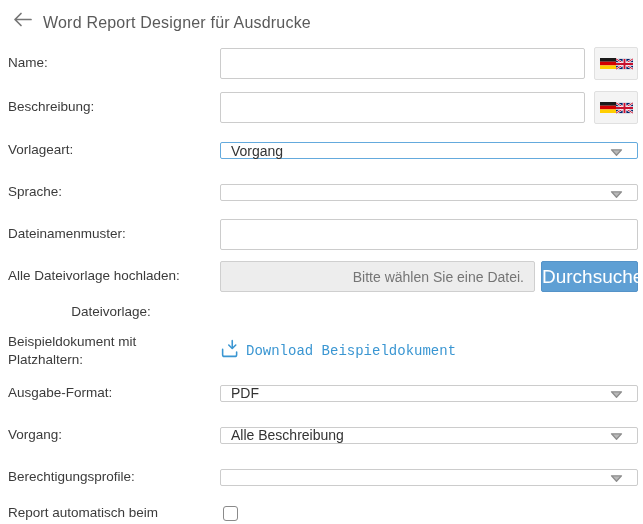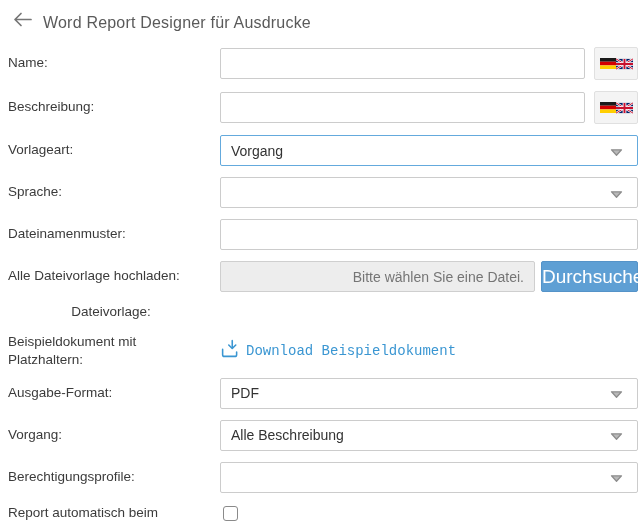--- a/index.html
+++ b/index.html
@@ -26,21 +26,21 @@
   .txt::placeholder { color: #8a8a8a; }
 
   .flag-btn {
     width: 44px; height: 33px; margin-left: 9px; flex: 0 0 44px;
     background: #f4f4f4; border: 1px solid #e0e0e0; border-radius: 2px;
     display: flex; align-items: center; justify-content: center; gap: 0; cursor: pointer;
   }
   .flag-btn svg { display: block; }
 
   .select {
-    flex: 1; height: 31px; border: 1px solid #cccccc; border-radius: 2px;
+    flex: 1; height: 17px; border: 1px solid #cccccc; border-radius: 2px;
     background: #fff; display: flex; align-items: center; padding: 0 10px;
     font-size: 14px; color: #333; cursor: pointer; position: relative;
   }
   .select.focused { border-color: #64aadd; }
   .select .chev { position: absolute; right: 14px; top: 50%; transform: translateY(-42%); }
 
   .file-text {
     flex: 1; height: 31px; border: 1px solid #cfcfcf; border-radius: 2px;
     background: #ededed; color: #8a8a8a; font-size: 14px; padding: 0 10px;
     font-family: "Liberation Sans", sans-serif;

